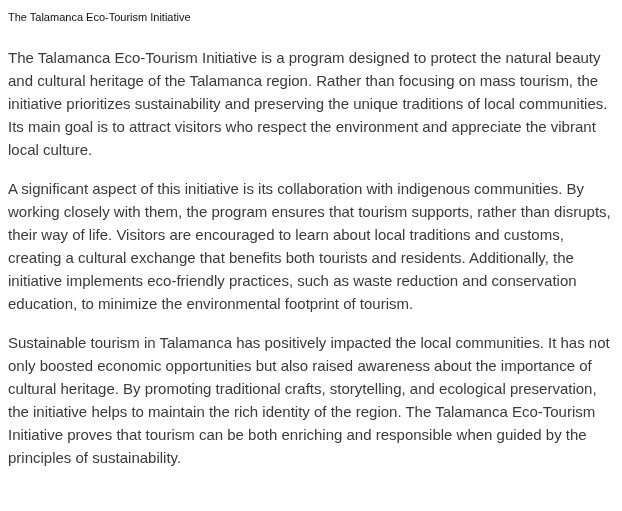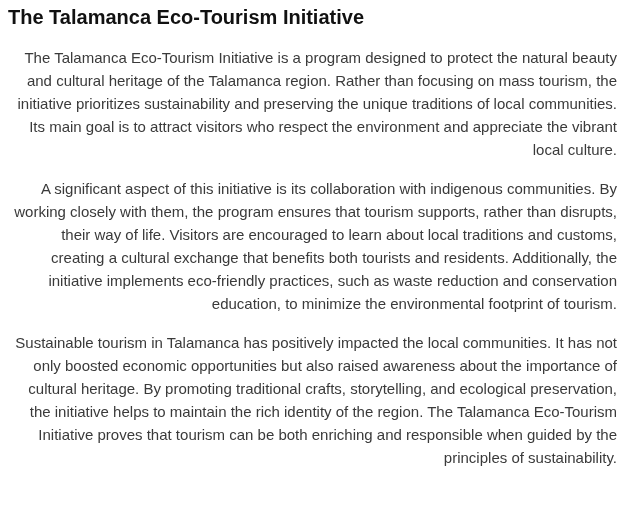--- a/index.html
+++ b/index.html
@@ -16,32 +16,31 @@
     height: 511px;
     box-sizing: border-box;
     padding: 6px 5px 6px 8px;
     background: #ffffff;
     overflow: hidden;
   }
   .article {
     max-width: 609px;
   }
   .article-title {
-    font-size: 20px;
+    font-size: 11px;
     line-height: 23px;
-    font-weight: bold;
+    font-weight: normal;
     color: #111111;
     margin: 0 0 17px 0;
   }
   .article-paragraph {
     font-size: 15px;
     line-height: 23px;
     color: #3a3a3a;
     margin: 0 0 16px 0;
-    text-align: right;
   }
   .article-paragraph:last-child {
     margin-bottom: 17px;
   }
 </style>
 </head>
 <body>
 
 <div class="page">
   <main class="article">

